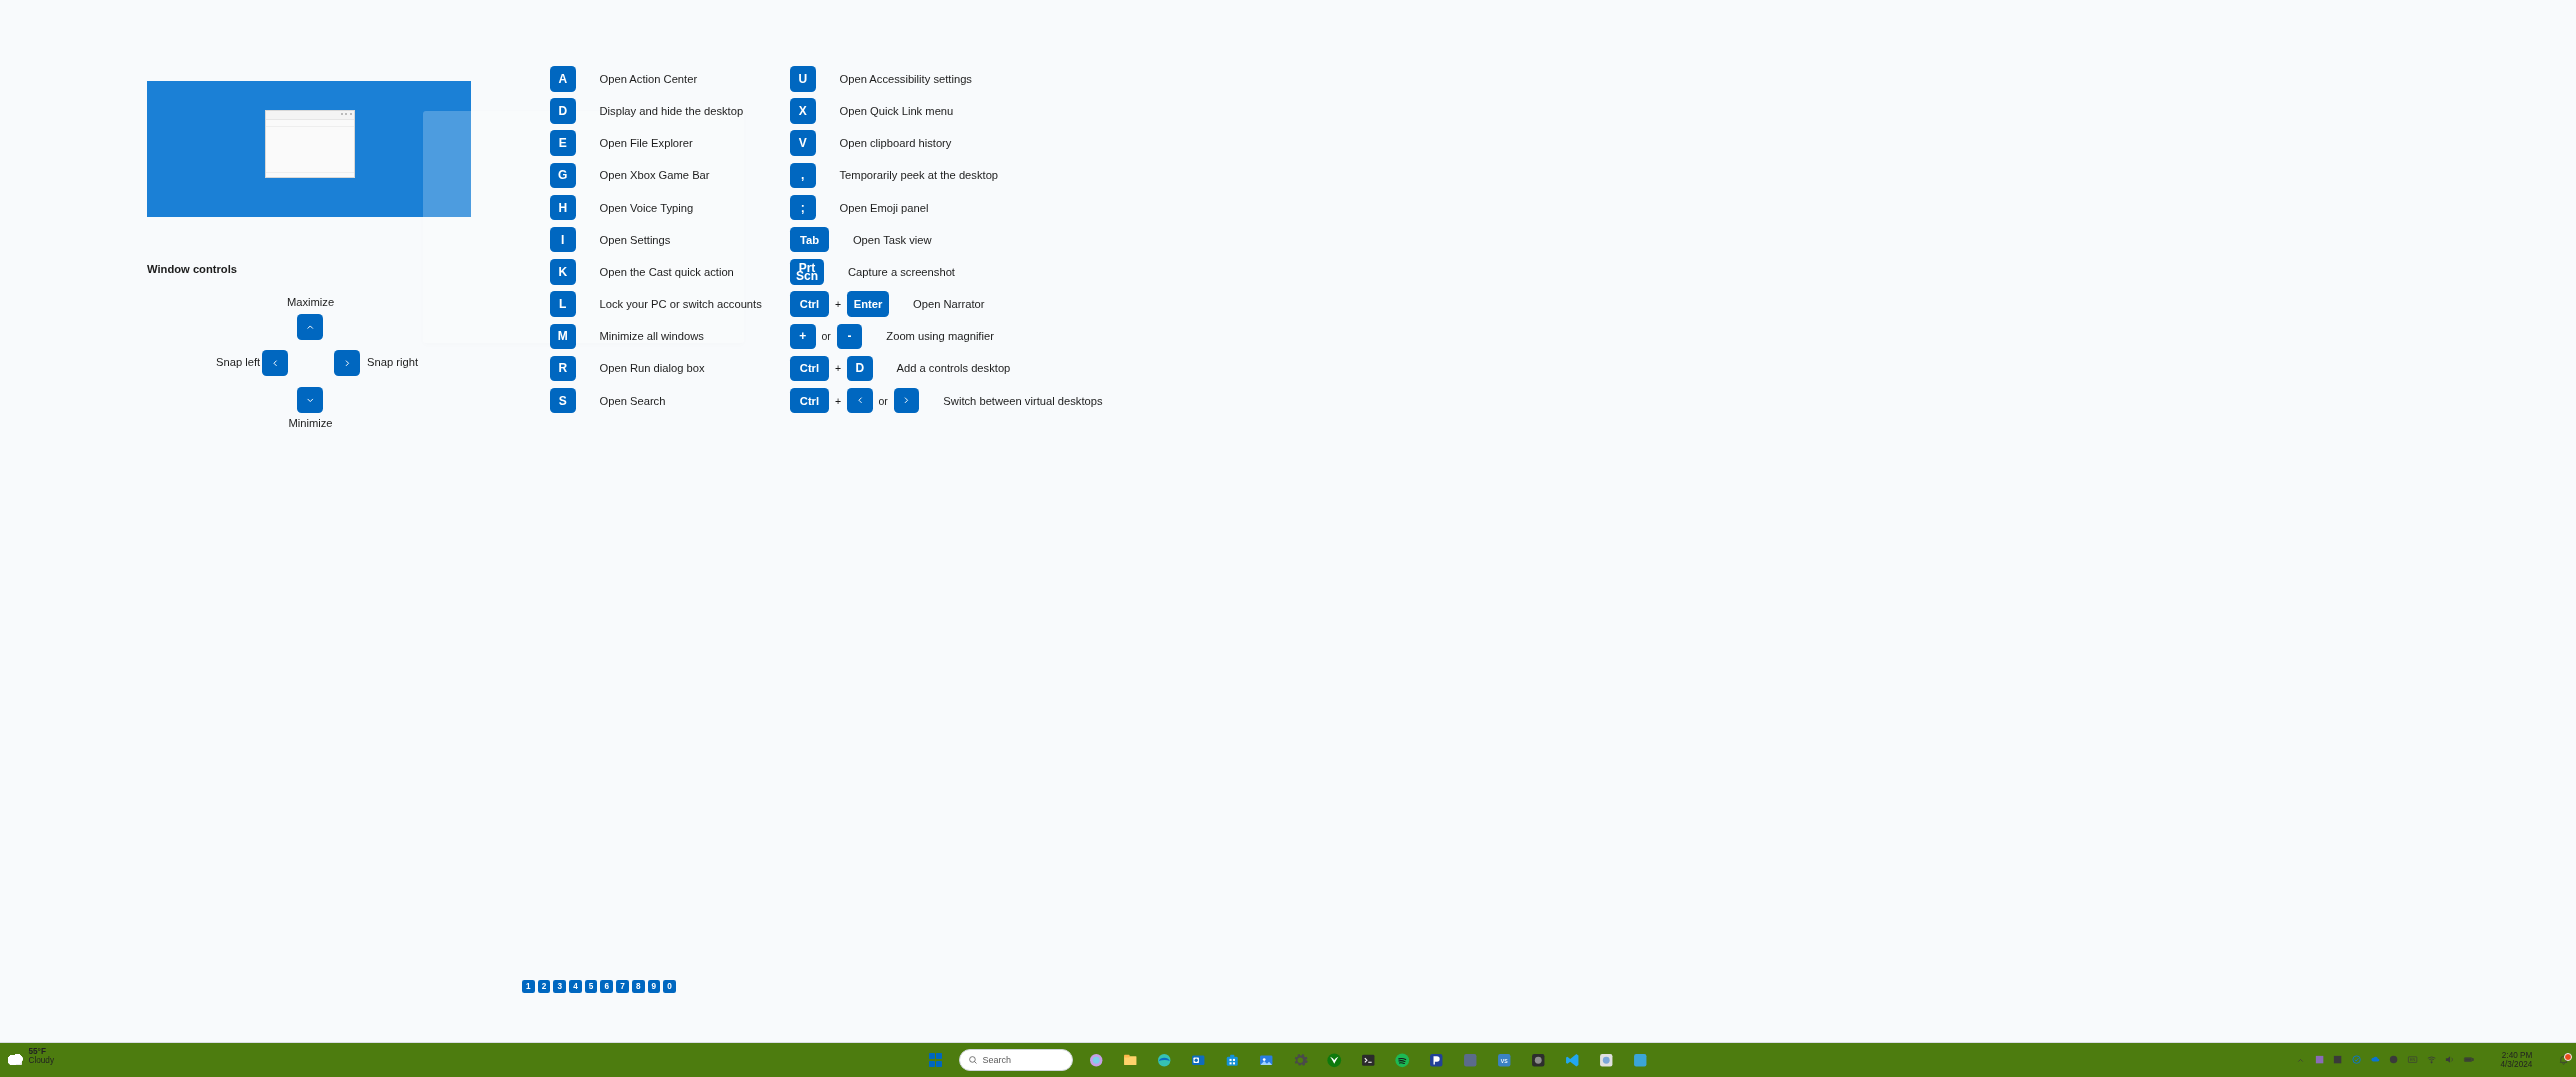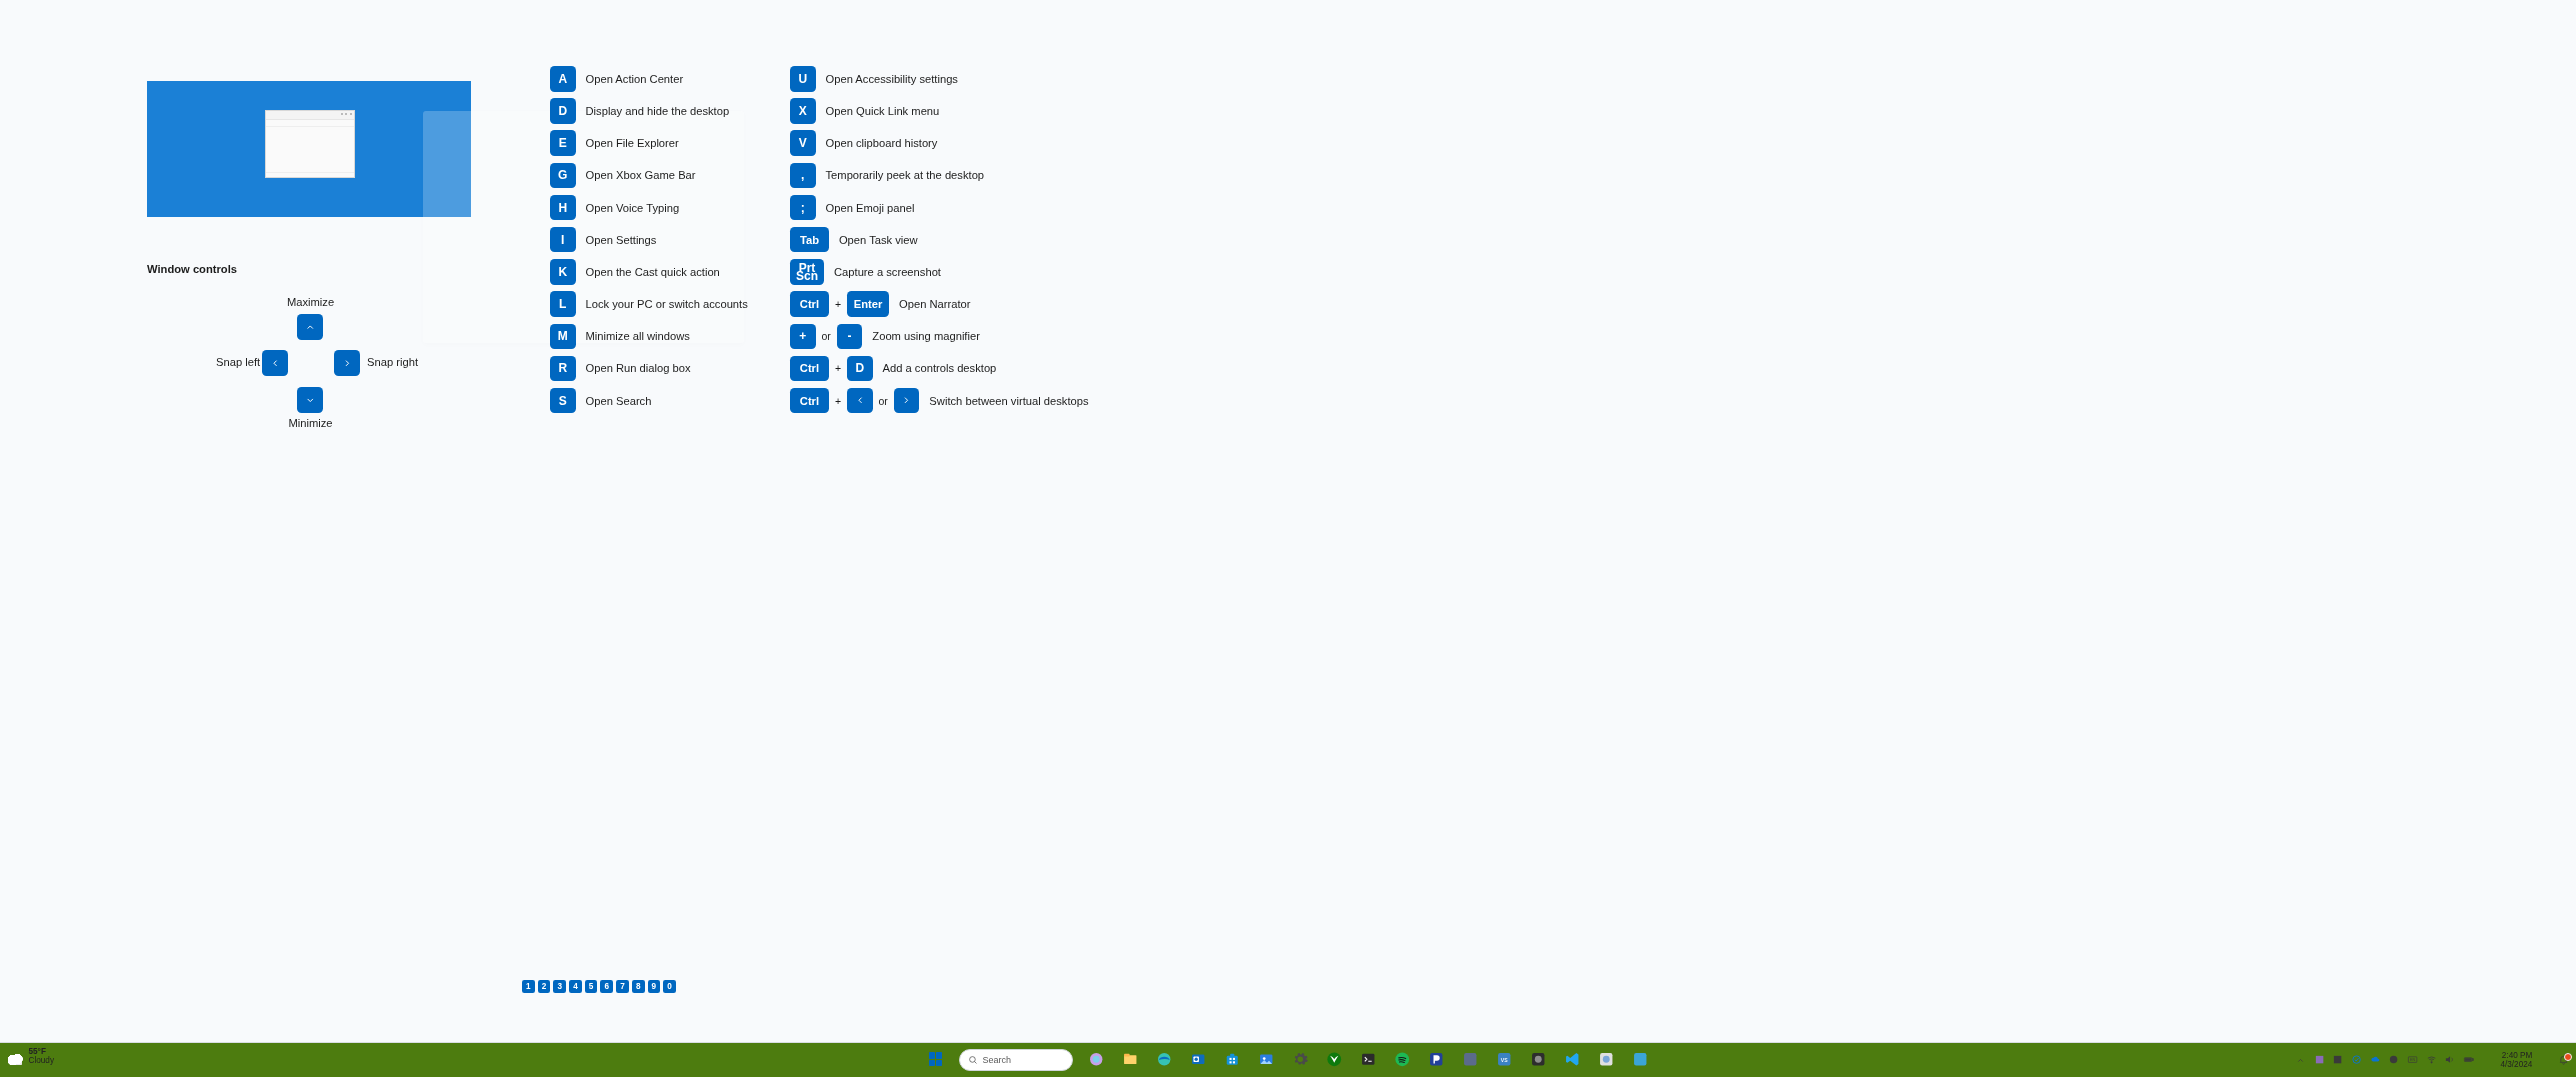--- a/index.html
+++ b/index.html
@@ -26,29 +26,29 @@
 .wc .arrow.left{left:115px;top:58px}
 .wc .arrow.right{left:187px;top:58px}
 .shortcut-col{position:absolute;top:66px}
 .shortcut-col.left{left:550px}
 .shortcut-col.right{left:790px}
 .row{display:flex;align-items:center;height:25.5px;margin-bottom:6.7px}
 .key-btn.sq{width:25.5px;height:25.5px;font-size:12px;flex:0 0 25.5px}
 .key-btn.wide{min-width:25.5px;height:25.5px;padding:0 6.7px;font-size:11.2px;flex-shrink:0}
 .key-btn.tall{width:34px;height:25.5px;font-size:12px;line-height:8.2px;display:flex;flex-direction:column;justify-content:center;text-align:center}
 .sep{font-size:10.5px;color:#1c1c1c;margin:0 6px;flex-shrink:0}
-.desc{font-size:11.2px;color:#1c1c1c;margin-left:10px;white-space:nowrap}
+.desc{font-size:11.2px;color:#1c1c1c;margin-left:24px;white-space:nowrap}
 .pagination{position:absolute;left:522px;bottom:50px;display:flex;gap:3px}
 .page-btn{width:12.7px;height:12.7px;background:#0067c0;color:#fff;font-size:8.2px;font-weight:600;border-radius:2.2px;display:flex;align-items:center;justify-content:center}
 .taskbar{position:absolute;left:0;right:0;bottom:0;height:34px;background:#4d7c0f;border-top:0.7px solid #d8dde2;display:flex;align-items:center}
 .tb-weather{position:absolute;left:7.5px;top:3.7px;display:flex;align-items:center;gap:4.5px}
 .tb-weather .cloud{width:16.5px;height:12px;background:radial-gradient(circle at 30% 60%,#fff 40%,transparent 41%),radial-gradient(circle at 60% 50%,#fff 45%,transparent 46%),radial-gradient(circle at 50% 75%,#eaeaea 50%,transparent 51%);position:relative;top:3px}
 .tb-weather .wtext{font-size:8.2px;line-height:9px;color:#222}
 .tb-weather .wtext b{font-weight:600}
-.tb-center{position:absolute;left:50%;transform:translateX(-50%);display:flex;align-items:flex-start;gap:13px}
+.tb-center{position:absolute;left:50%;transform:translateX(-50%);display:flex;align-items:center;gap:13px}
 .start-btn{width:21px;height:21px;display:grid;grid-template-columns:1fr 1fr;grid-template-rows:1fr 1fr;gap:1.5px;padding:3.7px;box-sizing:border-box}
 .start-btn i{background:#0067c0;border-radius:0.7px}
 .searchbox{width:114px;height:22.5px;border-radius:12px;background:#fff;border:0.7px solid #d0d5da;display:flex;align-items:center;padding:0 7.5px;gap:5.2px;box-sizing:border-box}
 .searchbox svg{width:9.7px;height:9.7px;stroke:#5a5a5a}
 .searchbox span{font-size:9px;color:#5a5a5a}
 .tb-icon{width:21px;height:21px;display:flex;align-items:center;justify-content:center;border-radius:3px}
 .tb-icon svg{width:16.5px;height:16.5px}
 .tb-tray{position:absolute;right:6px;display:flex;align-items:center;gap:6.7px}
 .tb-tray .tray-icon{width:12px;height:12px;display:flex;align-items:center;justify-content:center}
 .tb-tray .tray-icon svg{width:11.2px;height:11.2px}

